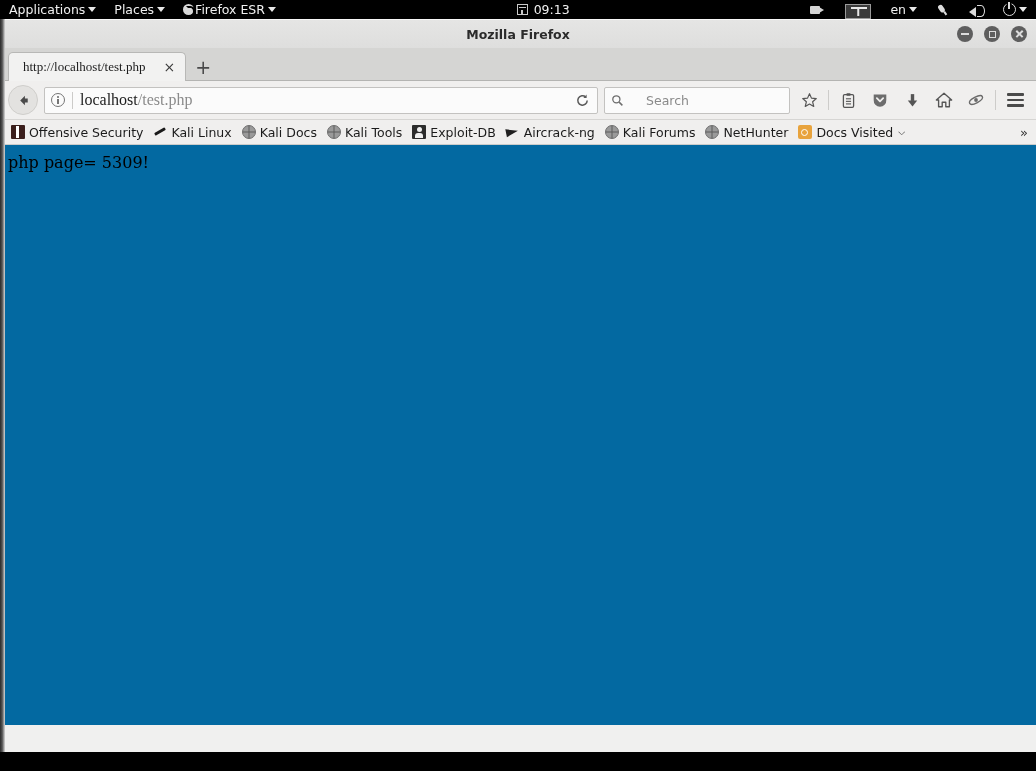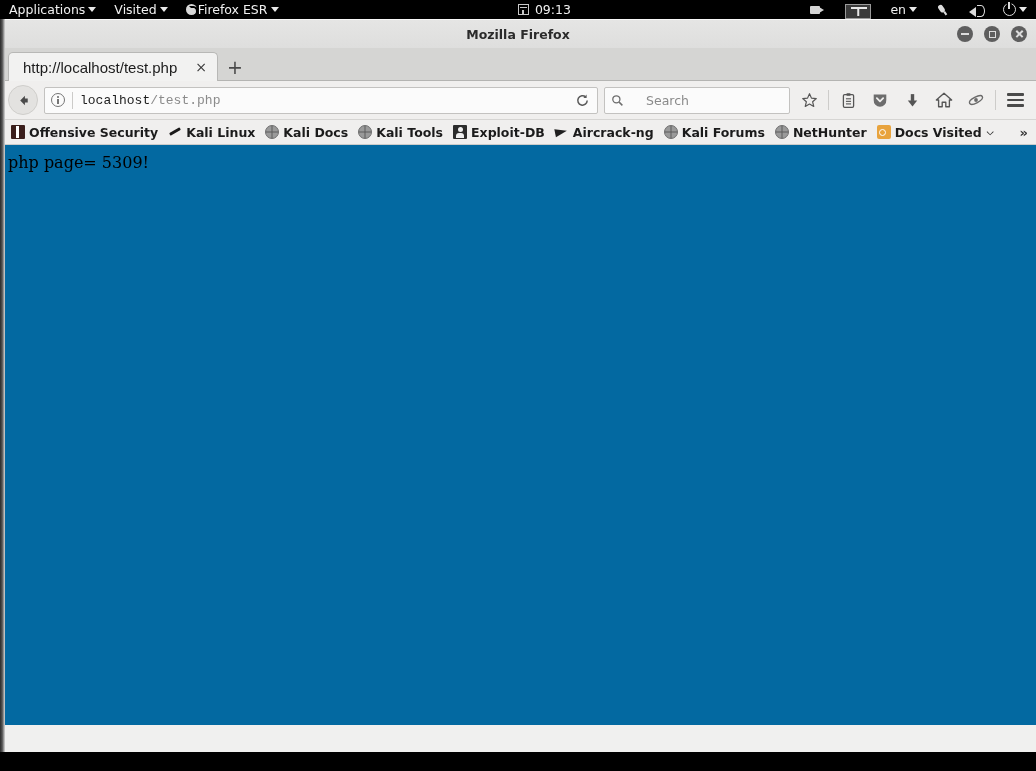--- a/index.html
+++ b/index.html
@@ -287,24 +287,24 @@
     display: flex;
     align-items: center;
     padding: 0 6px 0 14px;
     gap: 14px;
     position: relative;
     z-index: 2;
     box-sizing: border-box;
     cursor: pointer;
   }
   .tab-title {
-    font-size: 15px;
+    font-size: 13px;
     color: #1c1c1c;
     white-space: nowrap;
-    font-family: Liberation Sans, sans-serif;
+    font-family: Liberation Serif, serif;
   }
   .tab-close {
     font-size: 14px;
     color: #3a3a3a;
     line-height: 1;
     padding: 0 4px;
     cursor: pointer;
   }
   .newtab {
     width: 34px;
@@ -376,26 +376,26 @@
     width: 1.6px; height: 5px;
     background: #757575;
   }
   .url-sep {
     width: 1px;
     height: 17px;
     background: #cccbc9;
     flex: 0 0 auto;
   }
   .url-text {
-    font-size: 13px;
+    font-size: 16px;
     color: #8b8b8b;
     white-space: nowrap;
     overflow: hidden;
     flex: 1 1 auto;
-    font-family: Liberation Mono, monospace;
+    font-family: Liberation Serif, serif;
   }
   .url-host { color: #1d1d1d; }
   .reload-btn {
     width: 22px; height: 22px;
     display: flex;
     align-items: center;
     justify-content: center;
     flex: 0 0 auto;
     cursor: pointer;
   }
@@ -450,21 +450,20 @@
   
   .bookmarks {
     height: 24px;
     background: #f0efee;
     display: flex;
     align-items: center;
     padding: 0 6px;
     border-bottom: 1px solid #ccccca;
     position: relative;
     overflow: hidden;
-    font-weight: bold;
   }
   .bm {
     display: flex;
     align-items: center;
     gap: 4px;
     padding: 0 5px;
     height: 20px;
     white-space: nowrap;
     cursor: pointer;
     flex: 0 0 auto;
@@ -633,21 +632,21 @@
 </head>
 <body>
 
 <div class="top-panel">
   <div class="panel-left">
     <div class="panel-item">
       <span>Applications</span>
       <span class="caret"></span>
     </div>
     <div class="panel-item">
-      <span>Visited</span>
+      <span>Places</span>
       <span class="caret"></span>
     </div>
     <div class="panel-item">
       <span class="ff-mini"></span>
       <span>Firefox ESR</span>
       <span class="caret"></span>
     </div>
   </div>
 
   <div class="panel-spacer"></div>

